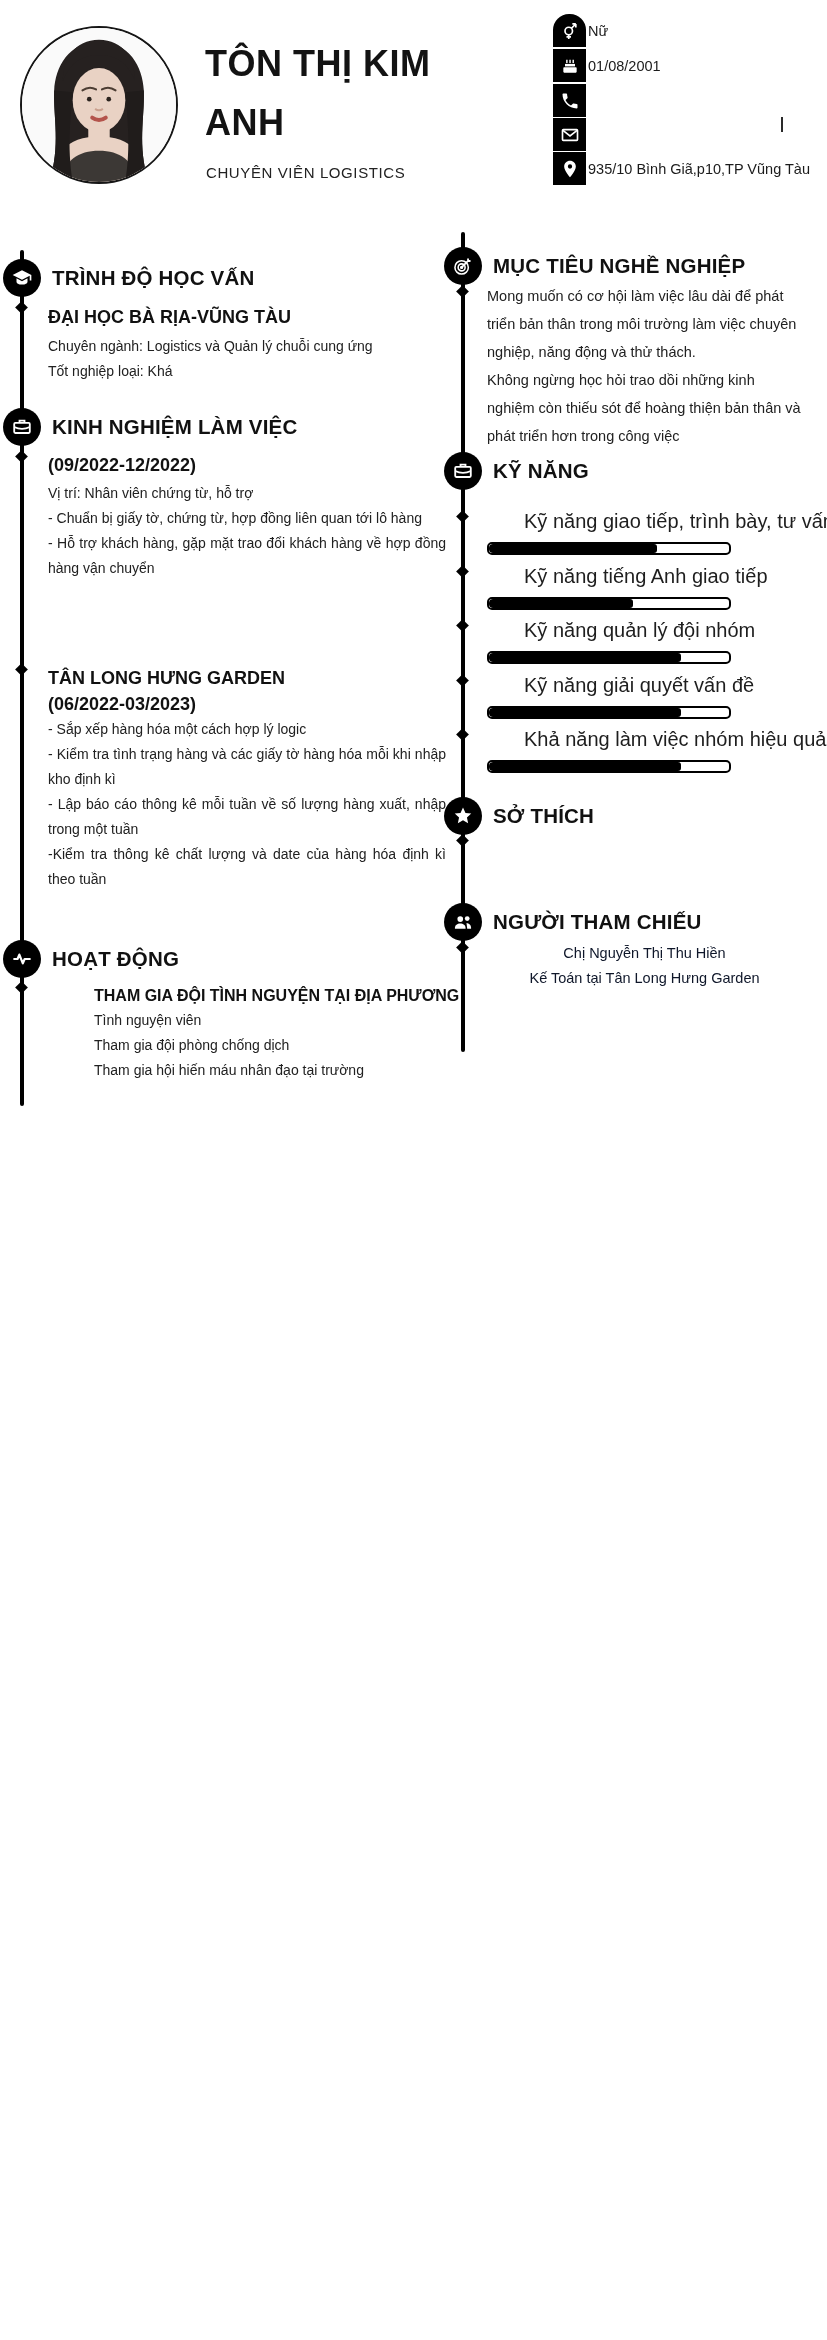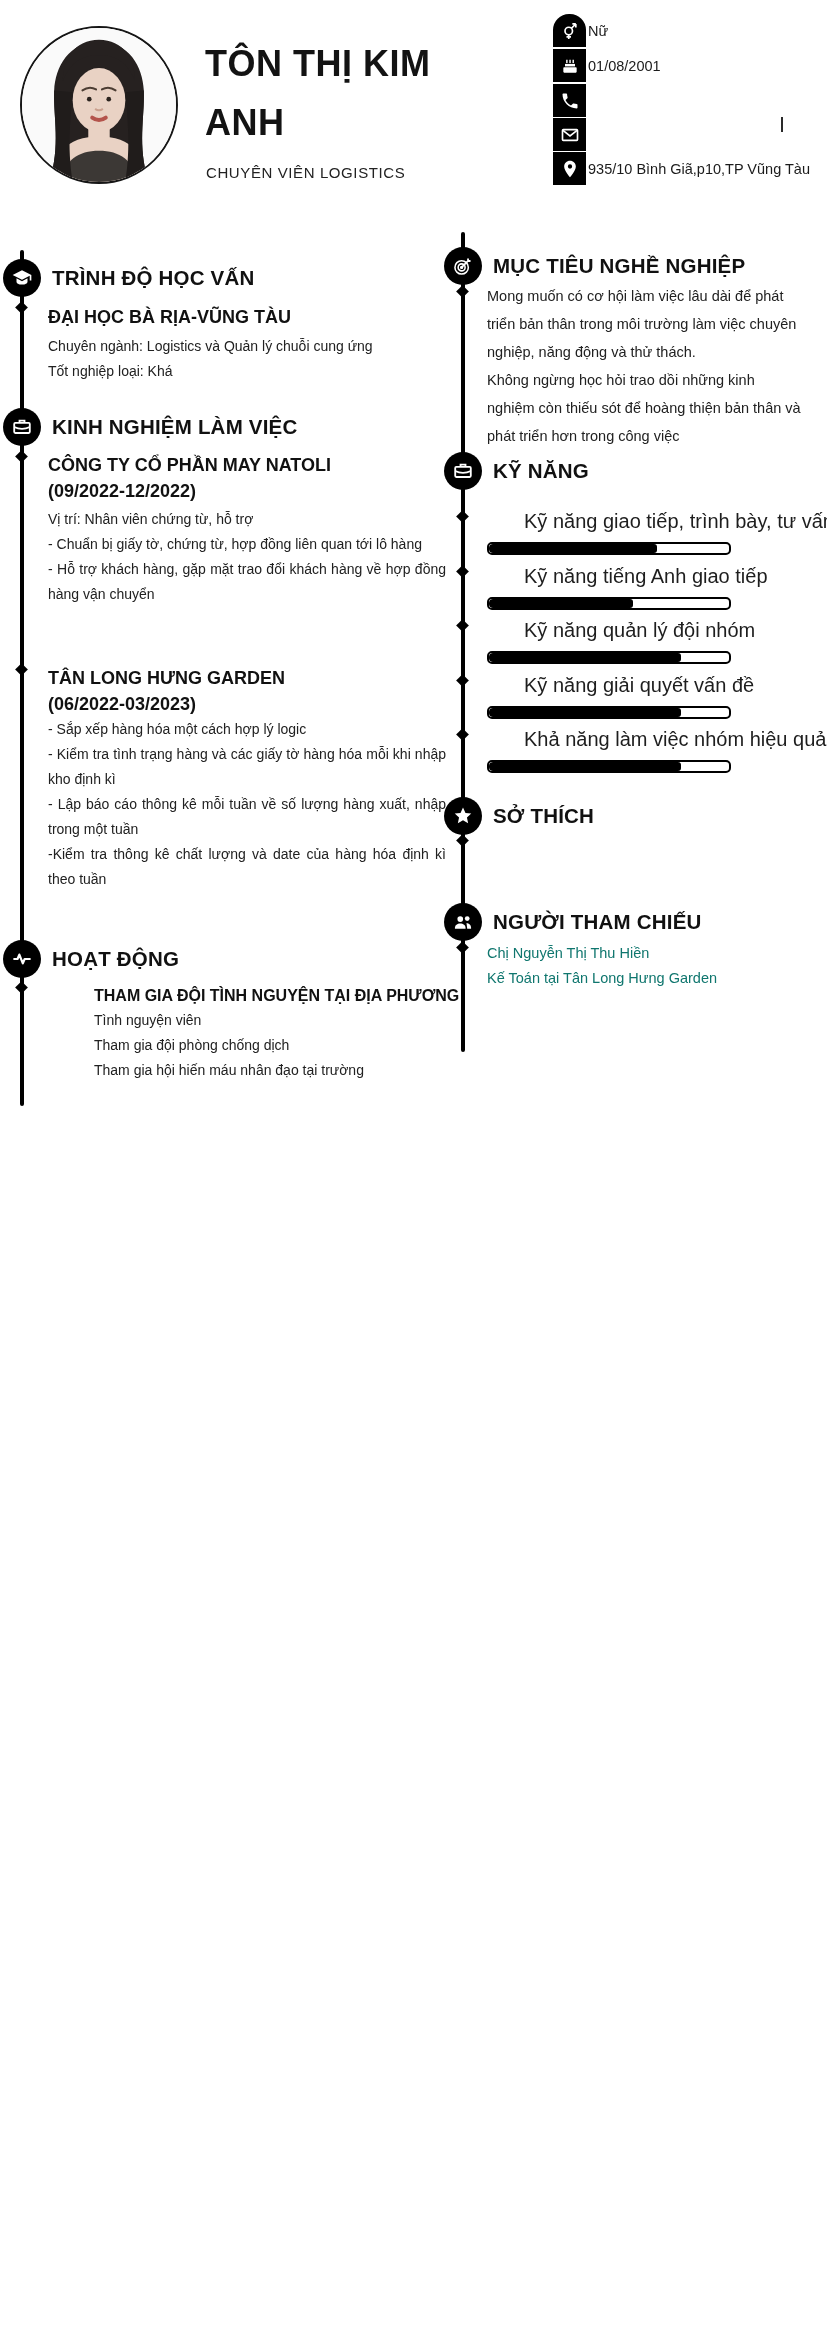--- a/index.html
+++ b/index.html
@@ -34,21 +34,21 @@
 
   
   .blk{position:absolute;left:48px;width:398px;}
   .rblk{position:absolute;left:487px;width:315px;}
   .bold-head{font-size:18px;font-weight:700;line-height:26px;color:#111;white-space:nowrap;}
   .body-text{font-size:14px;line-height:25px;color:#212121;}
   .justify{text-align:justify;}
   .obj-text{font-size:14.5px;line-height:28px;color:#212121;}
   .act-head{font-size:16px;font-weight:700;line-height:24px;color:#111;white-space:nowrap;}
   .hob-text{font-size:14.5px;line-height:24px;color:#212121;}
-  .ref-text{font-size:14.5px;line-height:25px;color:#0f766e;}
+  .ref-text{font-size:14.5px;line-height:25px;color:#0f172a;text-align:center;}
 
   
   .skill{position:absolute;left:487px;width:315px;}
   .skill .lbl{font-size:20px;line-height:18px;color:#1e1e1e;white-space:nowrap;margin-left:37px;}
   .bar{margin-top:12px;width:240px;height:9px;border:2px solid #000;border-radius:5px;
        background:#fff;overflow:hidden;}
   .fill{height:100%;background:#000;border-radius:4px 3px 3px 4px;}
 </style>
 </head>
 <body>
@@ -149,21 +149,20 @@
         <rect x="3.5" y="7.5" width="17" height="11" rx="1.2"></rect>
         <path d="M9.3 7.5V5h5.4v2.5"></path>
         <path d="M3.5 12c2.6 1.3 5.4 2 8.5 2s5.9-.7 8.5-2"></path>
       </svg>
     </span>
     <h2>KINH NGHIỆM LÀM VIỆC</h2>
   </div>
 
   <div class="dm" style="left:17px;top:452px;"></div>
   <div class="blk" style="top:452px;">
-    <div class="bold-head">CÔNG TY CỔ PHẦN MAY NATOLI</div>
     <div class="bold-head">(09/2022-12/2022)</div>
     <div class="body-text" style="margin-top:3px;">Vị trí: Nhân viên chứng từ, hỗ trợ</div>
     <div class="body-text justify">- Chuẩn bị giấy tờ, chứng từ, hợp đồng liên quan tới lô hàng</div>
     <div class="body-text justify">- Hỗ trợ khách hàng, gặp mặt trao đổi khách hàng về hợp đồng hàng vận chuyển</div>
   </div>
 
   <div class="dm" style="left:17px;top:665px;"></div>
   <div class="blk" style="top:665px;">
     <div class="bold-head">TÂN LONG HƯNG GARDEN</div>
     <div class="bold-head">(06/2022-03/2023)</div>

